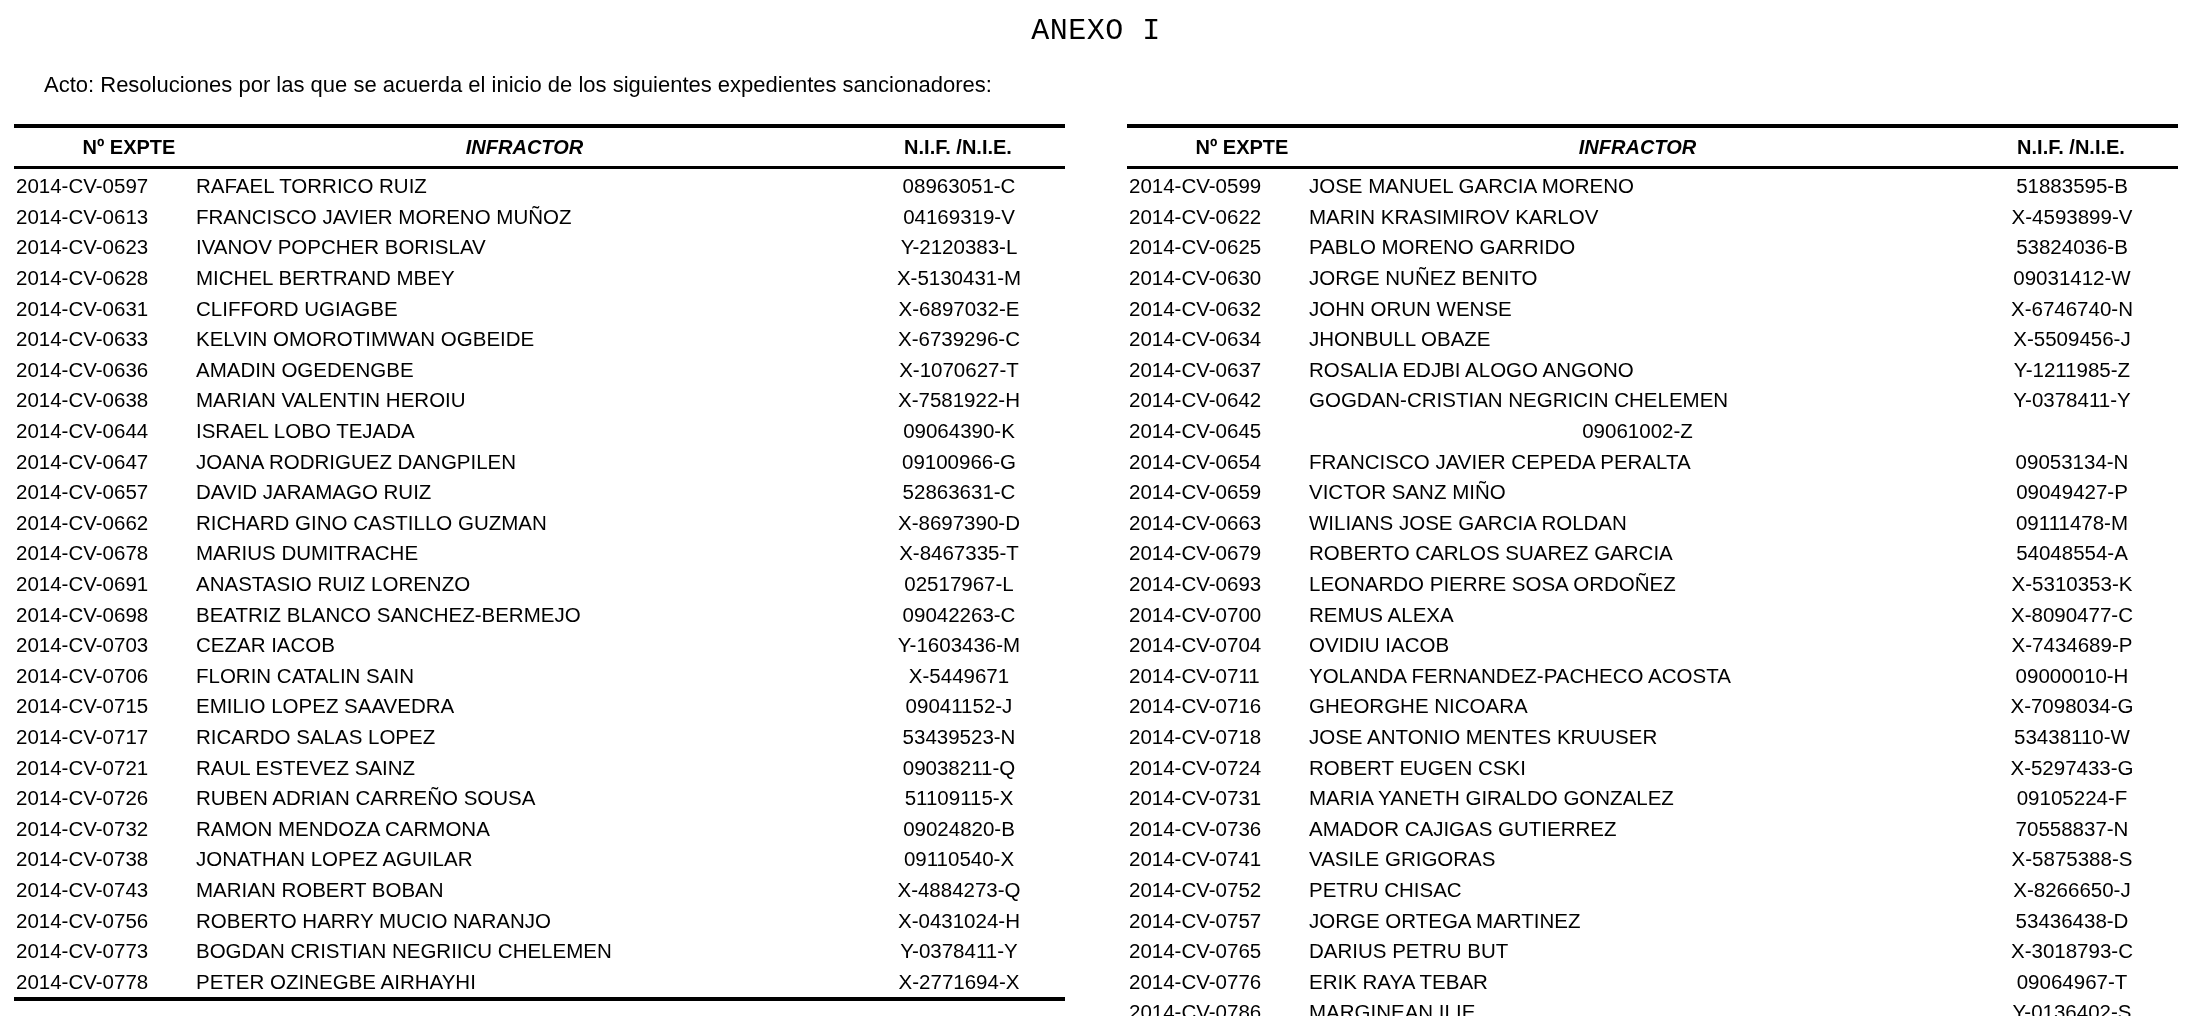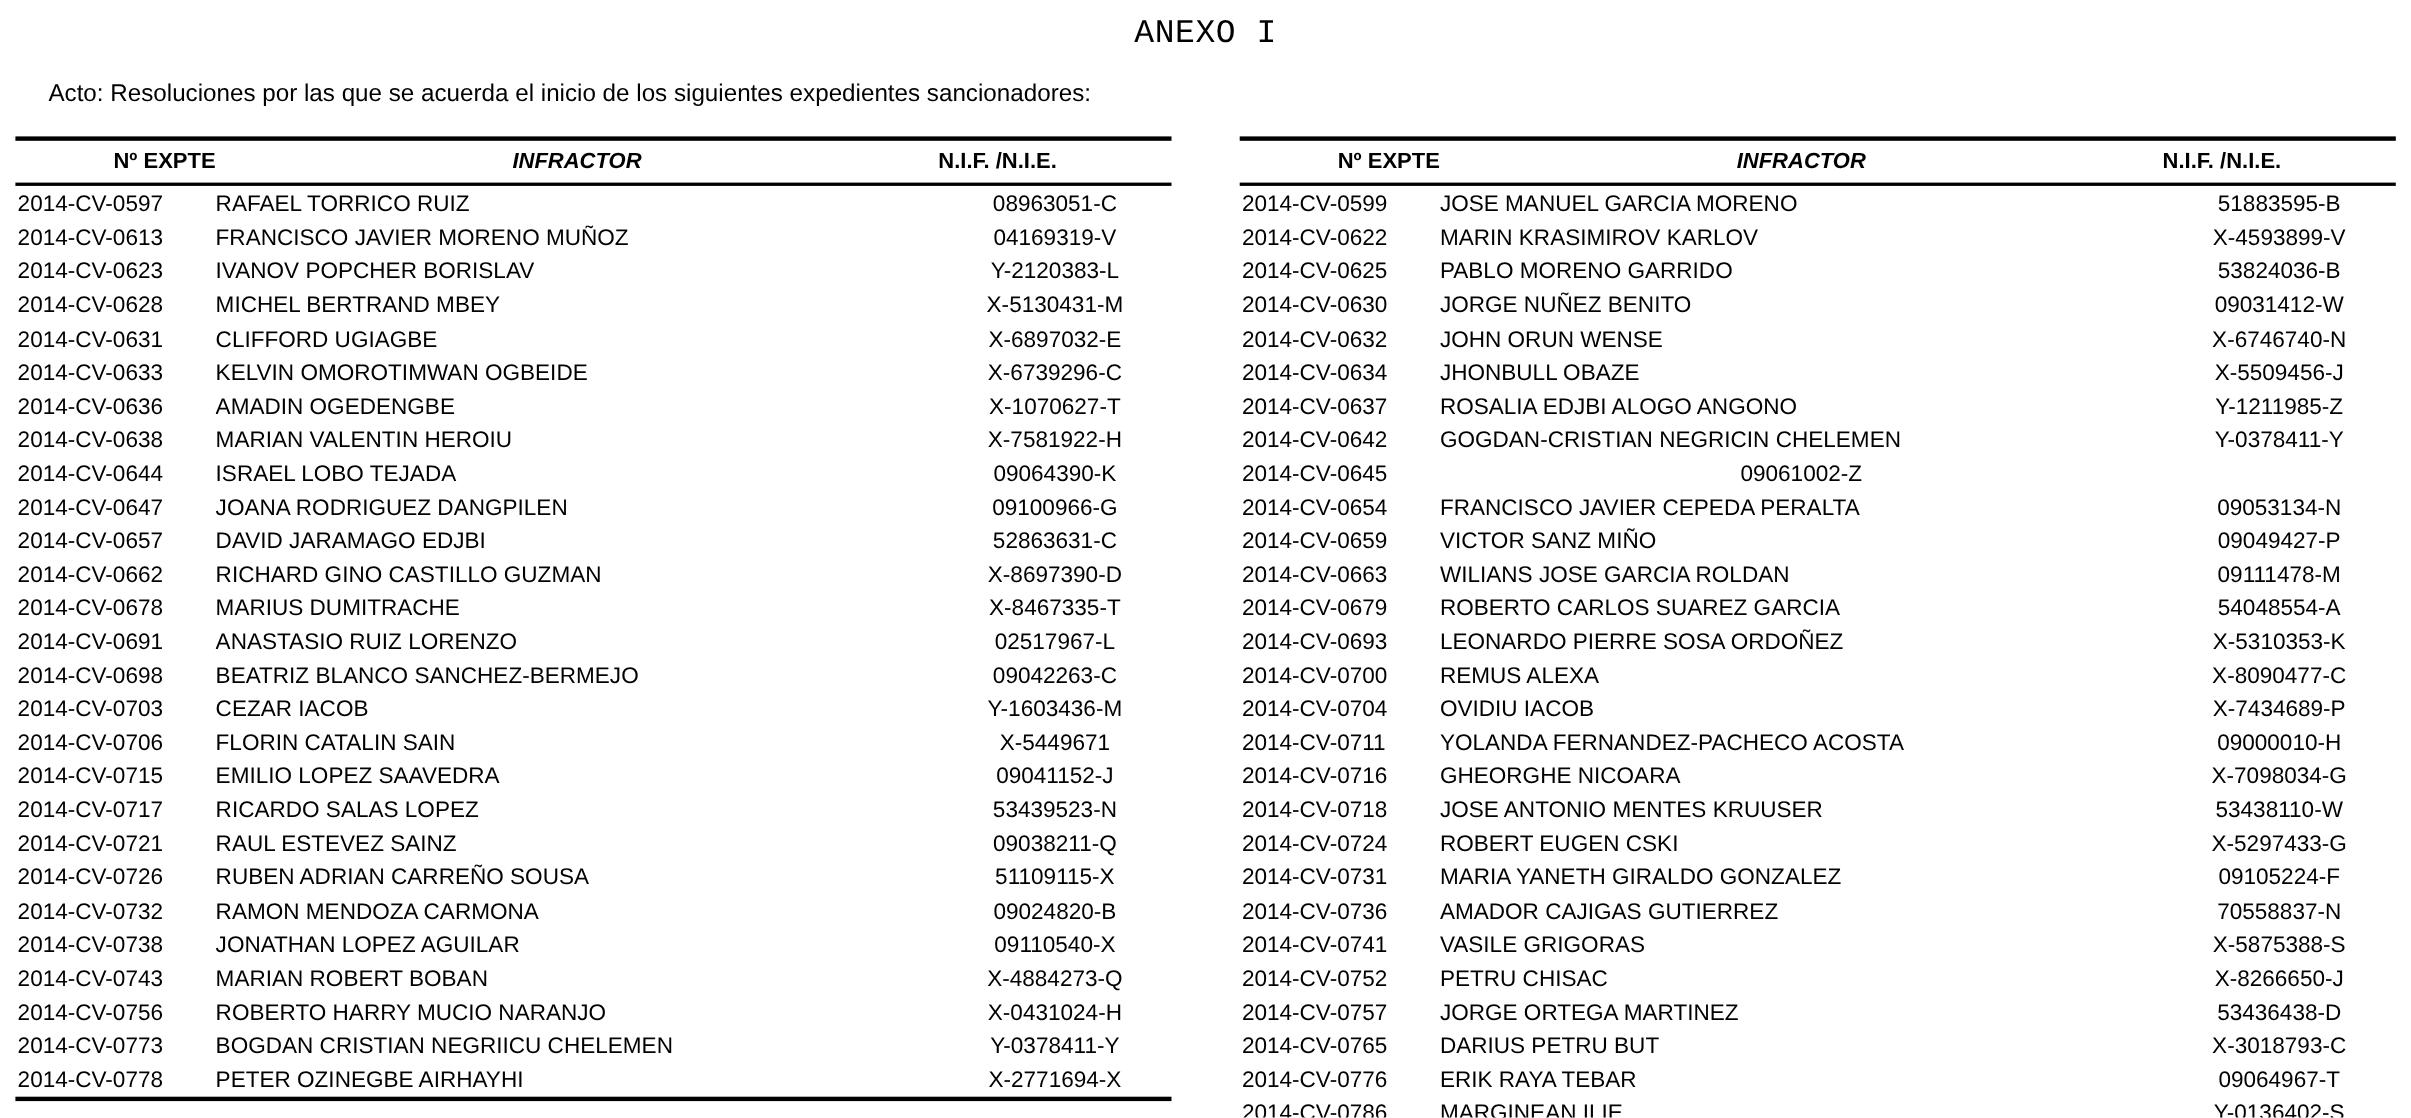--- a/index.html
+++ b/index.html
@@ -40,23 +40,23 @@
   .thead {
     display: grid;
     grid-template-columns: 182px 1fr 212px;
     align-items: center;
     height: 45px;
     border-top: 4px solid #000;
     border-bottom: 3px solid #000;
     font-weight: bold;
     font-size: 20px;
   }
-  .th-expte { text-align: right; padding-left: 2px; margin-left: 46px; }
+  .th-expte { text-align: center; padding-left: 2px; margin-left: 46px; }
   .th-infractor { text-align: center; font-style: italic; }
-  .th-nif { text-align: left; padding-right: 2px; }
+  .th-nif { text-align: center; padding-right: 2px; }
   .tbody {
     border-bottom: 4px solid #000;
     padding-top: 2px;
   }
   .row {
     display: grid;
     grid-template-columns: 182px 1fr 212px;
     align-items: center;
     height: 30.6px;
     font-size: 20.5px;
@@ -140,21 +140,21 @@
           </div>
 
           <div class="row">
             <span class="cell-expte">2014-CV-0647</span>
             <span class="cell-infractor">JOANA RODRIGUEZ DANGPILEN</span>
             <span class="cell-nif">09100966-G</span>
           </div>
 
           <div class="row">
             <span class="cell-expte">2014-CV-0657</span>
-            <span class="cell-infractor">DAVID JARAMAGO EDJBI</span>
+            <span class="cell-infractor">DAVID JARAMAGO RUIZ</span>
             <span class="cell-nif">52863631-C</span>
           </div>
 
           <div class="row">
             <span class="cell-expte">2014-CV-0662</span>
             <span class="cell-infractor">RICHARD GINO CASTILLO GUZMAN</span>
             <span class="cell-nif">X-8697390-D</span>
           </div>
 
           <div class="row">

